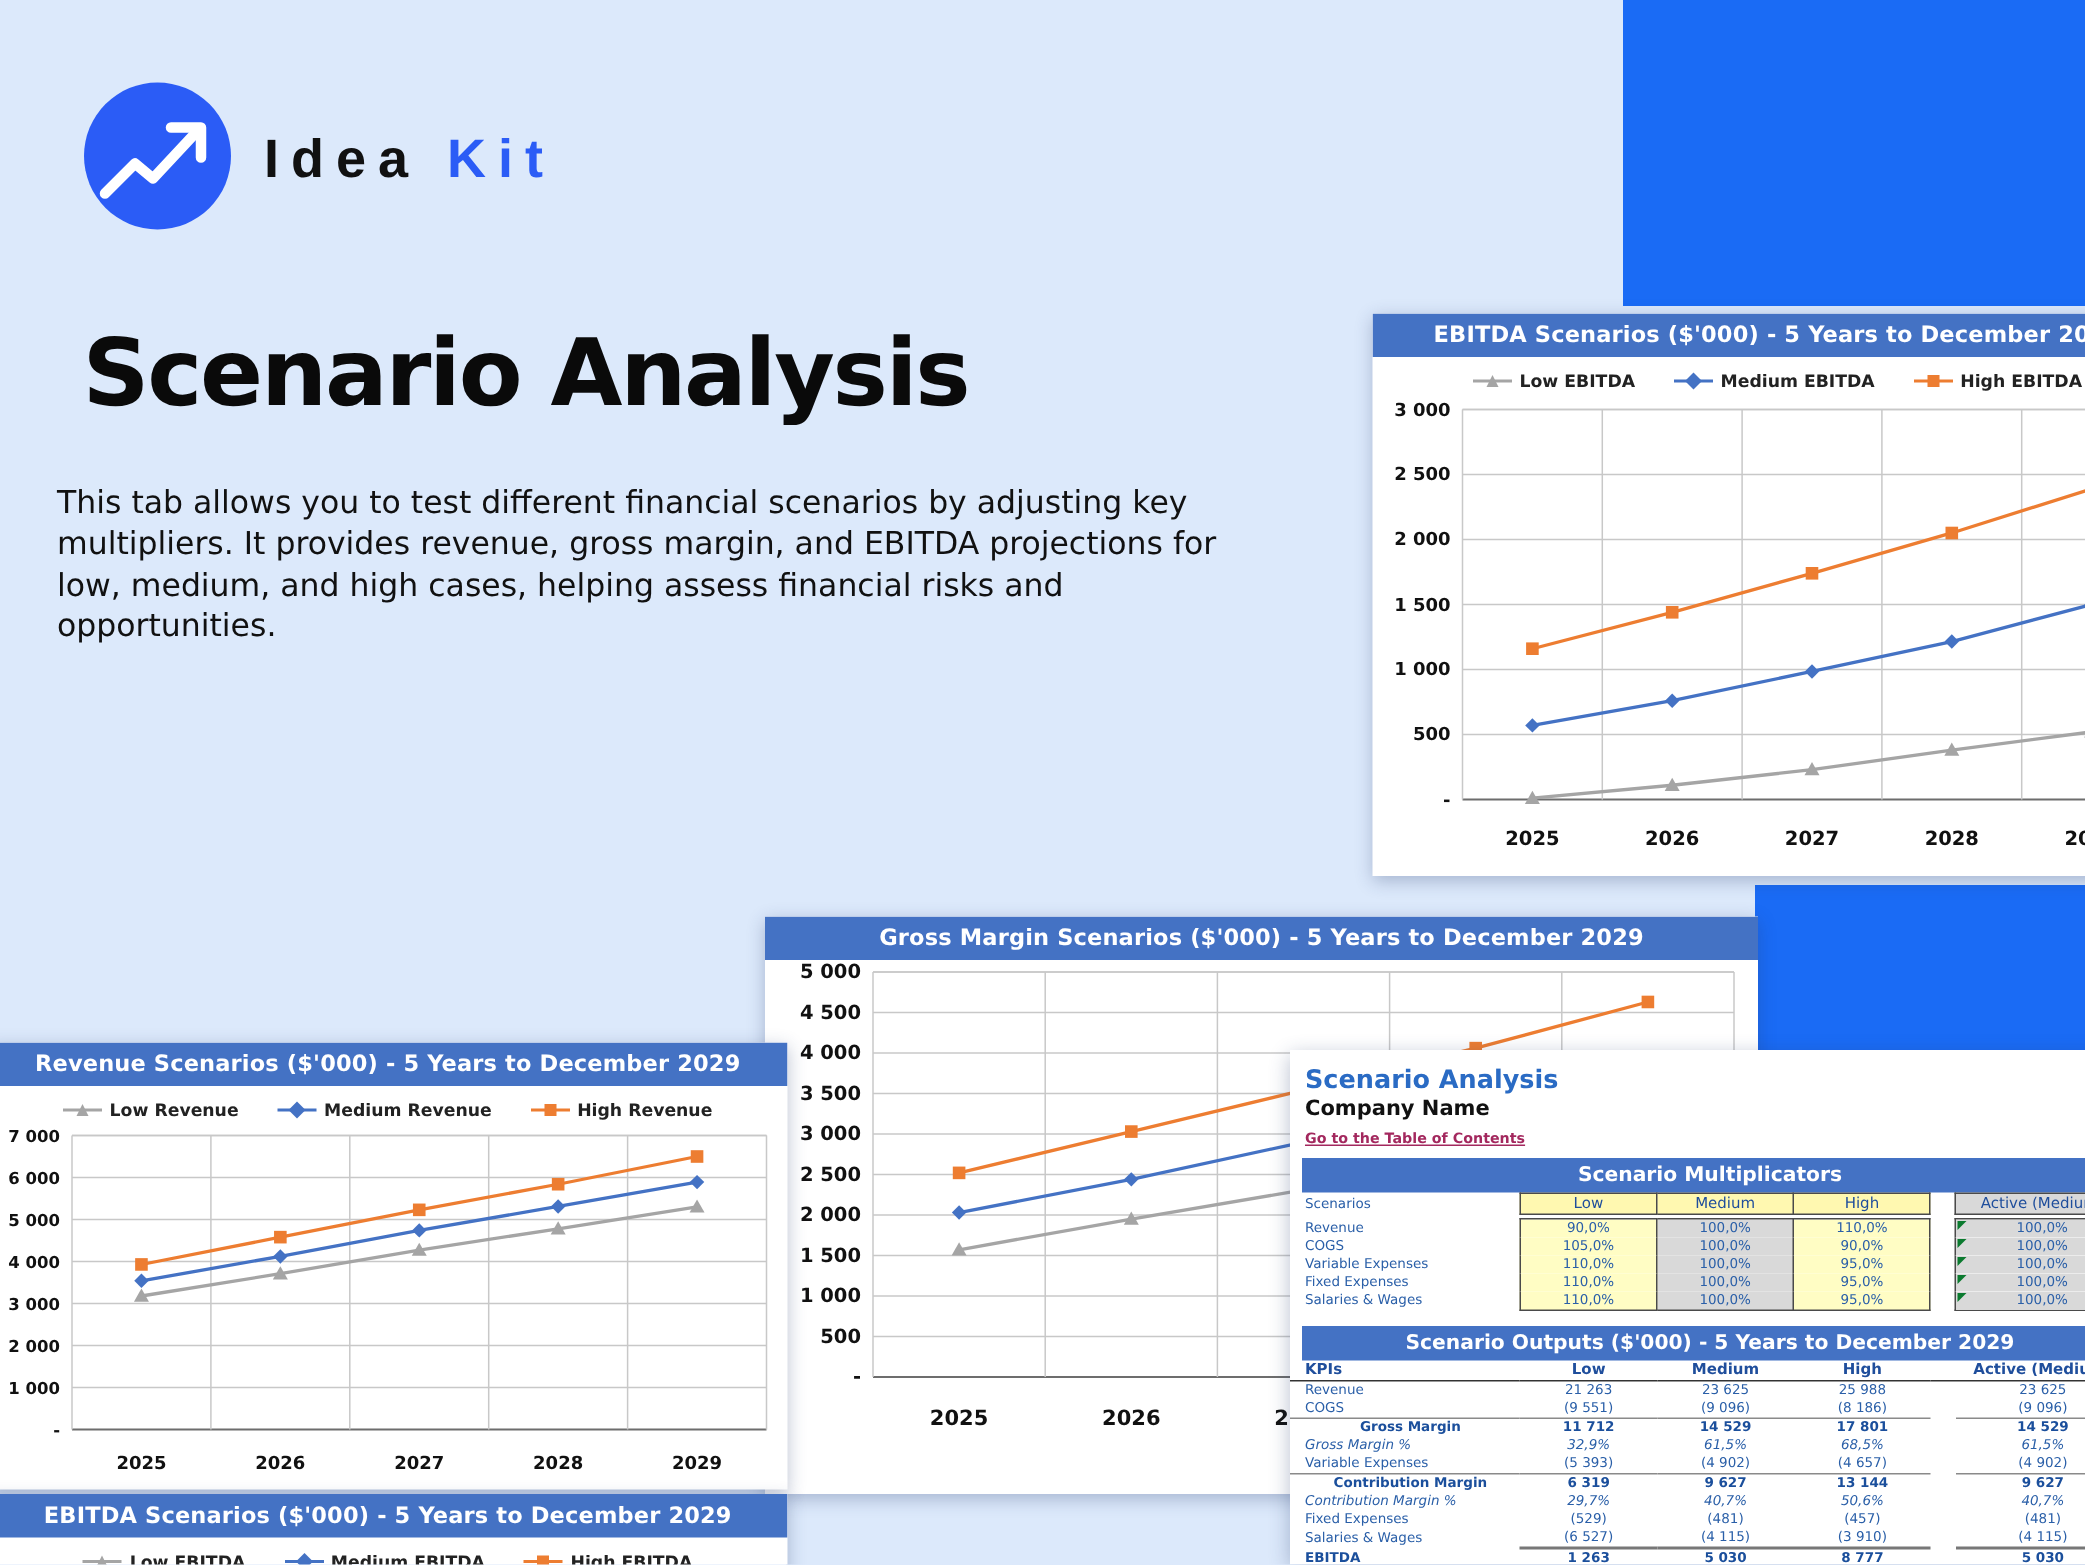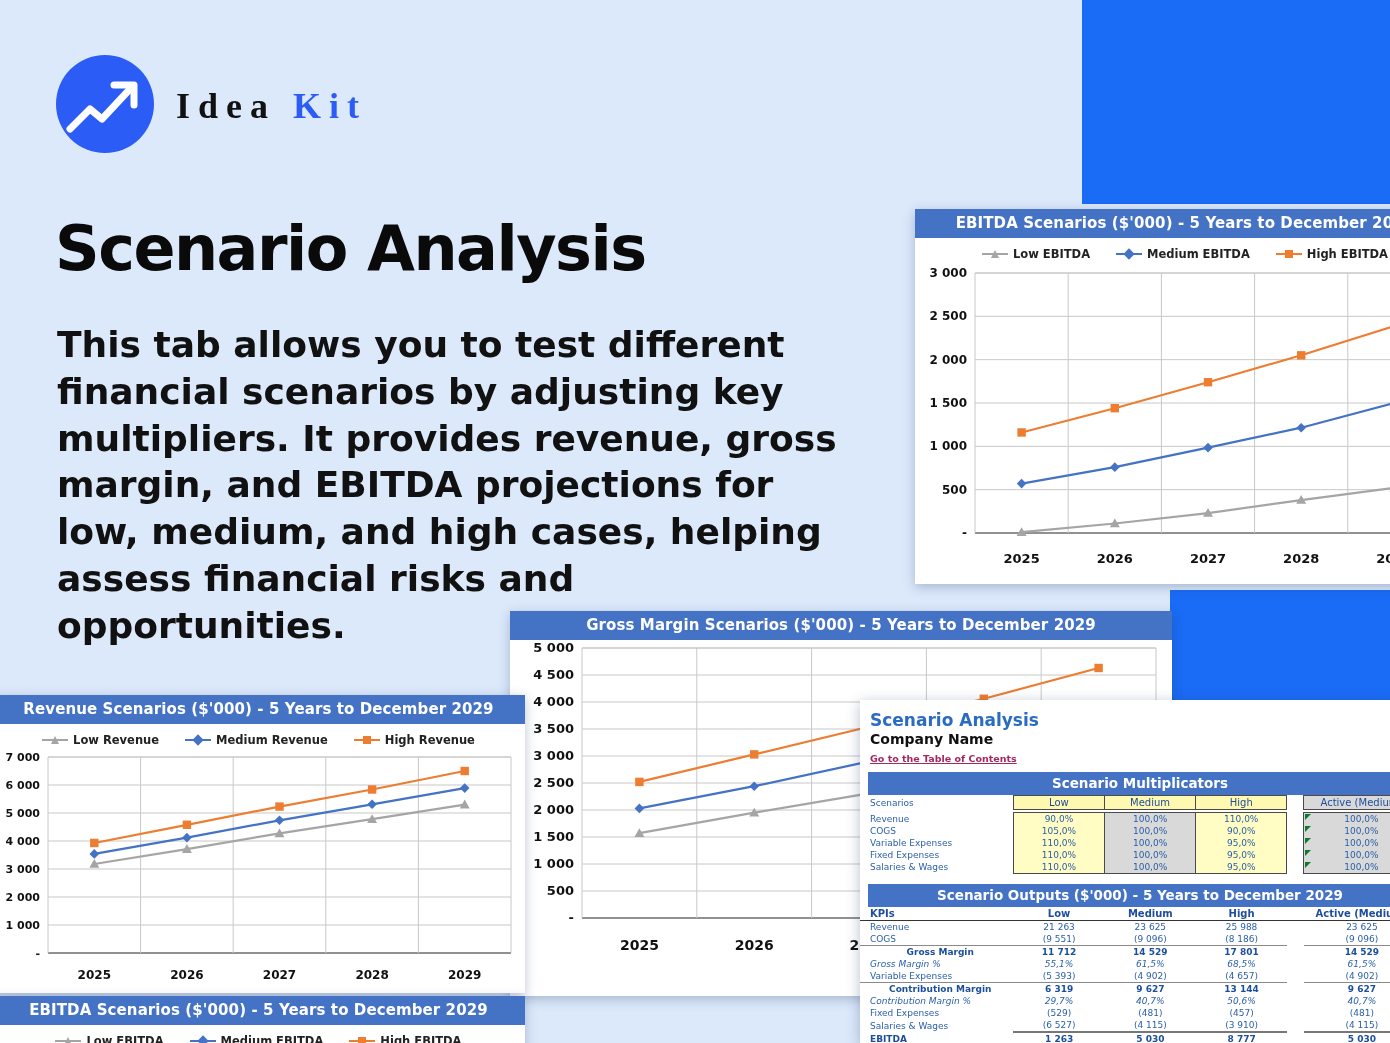--- a/index.html
+++ b/index.html
@@ -17,28 +17,28 @@
   #blue-block-mid { left: 1170px; top: 590px; width: 220px; height: 110px; }
 
   
   #brand { position: absolute; left: 56px; top: 55px; display: flex; align-items: center; gap: 22px; }
   #brand-mark { width: 98px; height: 98px; border-radius: 50%; background: #2b5cf6; position: relative; }
   #brand-mark svg { position: absolute; left: 0; top: 0; }
   #brand-text { line-height: 1; }
   #brand-title { font-size: 55px; font-weight: 800; letter-spacing: -1px; color: #0d0d0d;
                  font-family: "DejaVu Sans", sans-serif; position: relative; }
   #brand-sub { font-size: 36px; font-weight: 700; letter-spacing: 8px; color: #111;
-               font-family: Liberation Serif, serif; margin-top: 4px; }
+               font-family: Liberation Sans, sans-serif; margin-top: 4px; }
   #brand-sub .kit { color: #2b5cf6; }
 
   
   #page-title { position: absolute; left: 55px; top: 212px; font-size: 62px; font-weight: 800;
                 letter-spacing: -1.5px; color: #0a0a0a; font-family: "DejaVu Sans", sans-serif; }
-  #page-desc { position: absolute; left: 57px; top: 322px; width: 800px; font-size: 36px;
-               font-weight: 700; line-height: 1.30; color: #111; font-family: "DejaVu Sans", sans-serif; }
+  #page-desc { position: absolute; left: 38px; top: 322px; width: 800px; font-size: 21px;
+               font-weight: 400; line-height: 1.30; color: #111; font-family: "DejaVu Sans", sans-serif; }
 
   
   .chart-panel { position: absolute; background: #ffffff;
                  box-shadow: 0 3px 11px rgba(40,60,110,.30); overflow: hidden; }
   .chart-title { background: #4472c4; color: #fff; font-weight: 700; text-align: center;
                  font-size: 15px; padding: 5px 0 6px; letter-spacing: .1px;
                  font-family: "DejaVu Sans", sans-serif; white-space: nowrap; }
   .chart-legend { display: flex; justify-content: center; gap: 26px; padding: 9px 0 4px;
                   font-size: 11.5px; font-weight: 700; color: #222;
                   font-family: "DejaVu Sans", sans-serif; }
@@ -452,21 +452,21 @@
         <tr class="bold-row tl">
           <td class="lbl-col">Gross Margin</td>
           <td class="num">11 712</td>
           <td class="num">14 529</td>
           <td class="num">17 801</td>
           <td></td>
           <td class="num">14 529</td>
         </tr>
         <tr class="ital-row">
           <td class="lbl-col" style="padding-left: 20px;">Gross Margin %</td>
-          <td class="num">55,1%</td>
+          <td class="num">32,9%</td>
           <td class="num">61,5%</td>
           <td class="num">68,5%</td>
           <td></td>
           <td class="num">61,5%</td>
         </tr>
         <tr class="">
           <td class="lbl-col">Variable Expenses</td>
           <td class="num">(5 393)</td>
           <td class="num">(4 902)</td>
           <td class="num">(4 657)</td>

